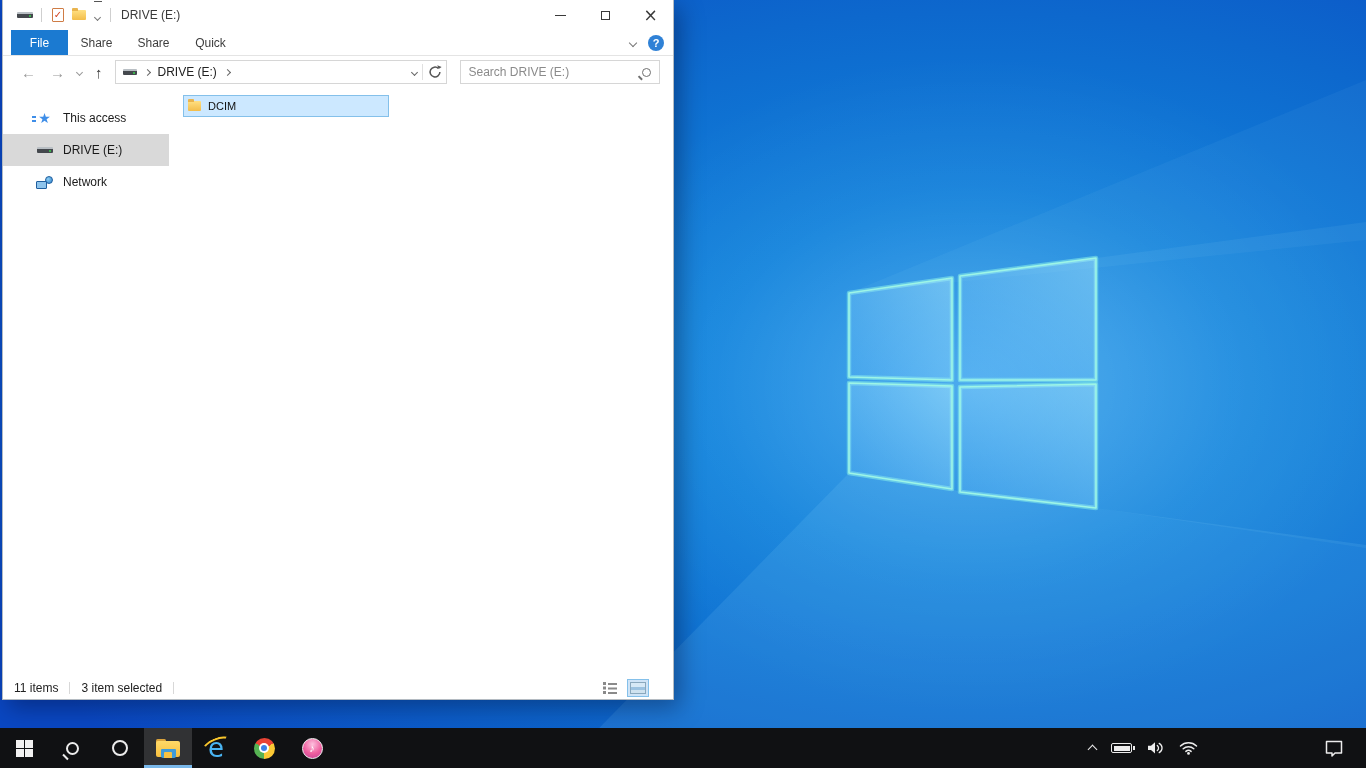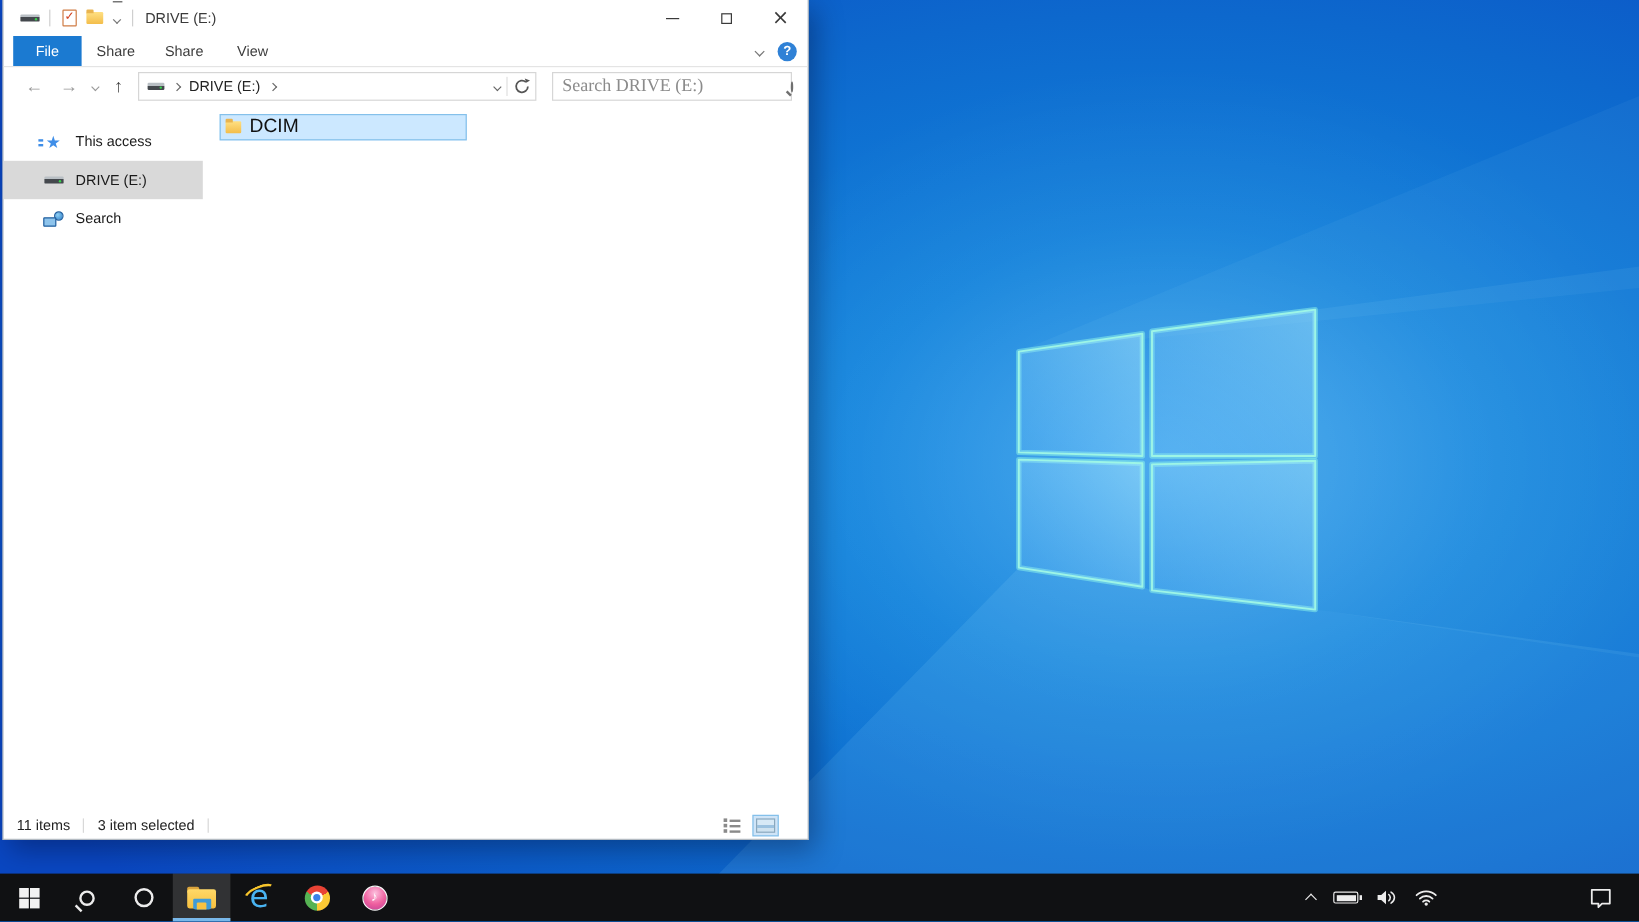--- a/index.html
+++ b/index.html
@@ -60,22 +60,22 @@
   .nav-arrow { font-size:15px; color:#999; line-height:1; }
   .nav-arrow.up { color:#3c3c3c; font-weight:bold; }
   .navrow > * { flex:0 0 auto; }
   .addrbox { width:332px; height:24px; border:1px solid #d6d6d6; display:flex; align-items:center;
              margin-left:12px; padding:0 4px 0 7px; }
   .crumb-txt { font-size:12px; color:#222; margin:0 8px; white-space:nowrap; }
   .addr-right { margin-left:auto; display:flex; align-items:center; }
   .addr-sep { width:1px; height:16px; background:#e0e0e0; margin:0 5px; }
   .searchbox { width:200px; height:24px; border:1px solid #d6d6d6; display:flex; align-items:center;
                margin-left:13px; padding:0 8px; }
-  .searchbox input { border:none; outline:none; flex:1; font-size:15px; color:#555;
-               font-family:Liberation Serif, serif; background:transparent; }
+  .searchbox input { border:none; outline:none; flex:1; font-size:12px; color:#555;
+               font-family:Liberation Sans, sans-serif; background:transparent; }
   .searchbox input::placeholder { color:#8b8b8b; }
   .mag { position:relative; width:9px; height:9px; border:1.5px solid #6f6f6f; border-radius:50%; margin-left:6px; }
   .mag::after { content:''; position:absolute; width:5px; height:1.5px; background:#6f6f6f;
                transform:rotate(45deg); left:-4.5px; top:8px; }
 
   
   .main { flex:1 1 auto; display:flex; min-height:0; }
   .sidebar { width:166px; padding-top:14px; flex:0 0 auto; }
   .side-item { height:32px; display:flex; align-items:center; padding-left:33px; gap:10px; font-size:12px; color:#1a1a1a; }
   .side-item.selected { background:#d9d9d9; }
@@ -90,21 +90,21 @@
   .net-ic { position:relative; width:17px; height:13px; }
   .net-ic .scr { position:absolute; left:0; bottom:0; width:11px; height:8px; border:1.2px solid #1f5e9e;
            background:#8ec4ec; border-radius:1px; }
   .net-ic .glb { position:absolute; right:0; top:0; width:8px; height:8px; border-radius:50%;
            background:radial-gradient(circle at 35% 35%, #8fd0f5, #2d7fc9); border:1px solid #1f5e9e; }
 
   .filearea { flex:1; padding:7px 0 0 14px; }
   .file-item { width:206px; height:22px; display:flex; align-items:center; background:#cce8ff;
                border:1px solid #84c0ea; padding-left:4px; }
   .file-item .folder { width:13px; height:10px; }
-  .file-label { font-size:16px; color:#111; margin-left:7px; }
+  .file-label { font-size:11px; color:#111; margin-left:7px; }
 
   
   .statusbar { height:20px; flex:0 0 auto; display:flex; align-items:center; padding:0 24px 2px 11px;
                font-size:12px; color:#222; }
   .st-sep { width:1px; height:12px; background:#d8d8d8; margin:0 11px; }
   .st-right { margin-left:auto; display:flex; align-items:center; gap:6px; }
   .view-btn { display:flex; align-items:center; justify-content:center; padding:2px; border:1px solid transparent; }
   .view-btn.selected { background:#cfe4f7; border-color:#84c0ea; }
   .sv-details { width:15px; height:12px; position:relative; }
   .sv-details::before { content:''; position:absolute; left:0; top:0; width:3px; height:3px;
@@ -218,21 +218,21 @@
       <div class="win-btn">
           <span class="glyph-close">×</span>
         </div>
     </div>
   </div>
 
   <div class="tabsrow">
     <div class="tab file">File</div>
     <div class="tab">Share</div>
     <div class="tab">Share</div>
-    <div class="tab">View</div>
+    <div class="tab">Quick</div>
     <div class="tabs-right">
       <span class="chev"></span>
       <span class="help-ic">?</span>
     </div>
   </div>
 
   <div class="navrow">
     <span class="nav-arrow">←</span>
     <span class="nav-arrow" style="margin-left:14px;">→</span>
     <span class="chev sm" style="margin-left:12px; border-color:#999;"></span>
@@ -273,21 +273,21 @@
           </span>
         <span>DRIVE (E:)</span>
       </div>
       <div class="side-item">
         <span class="side-ic">
           <span class="net-ic">
               <span class="glb"></span>
               <span class="scr"></span>
             </span>
         </span>
-        <span>Search</span>
+        <span>Network</span>
       </div>
     </div>
 
     <div class="filearea">
       <div class="file-item">
         <span class="folder"></span>
         <span class="file-label">DCIM</span>
       </div>
     </div>
   </div>

